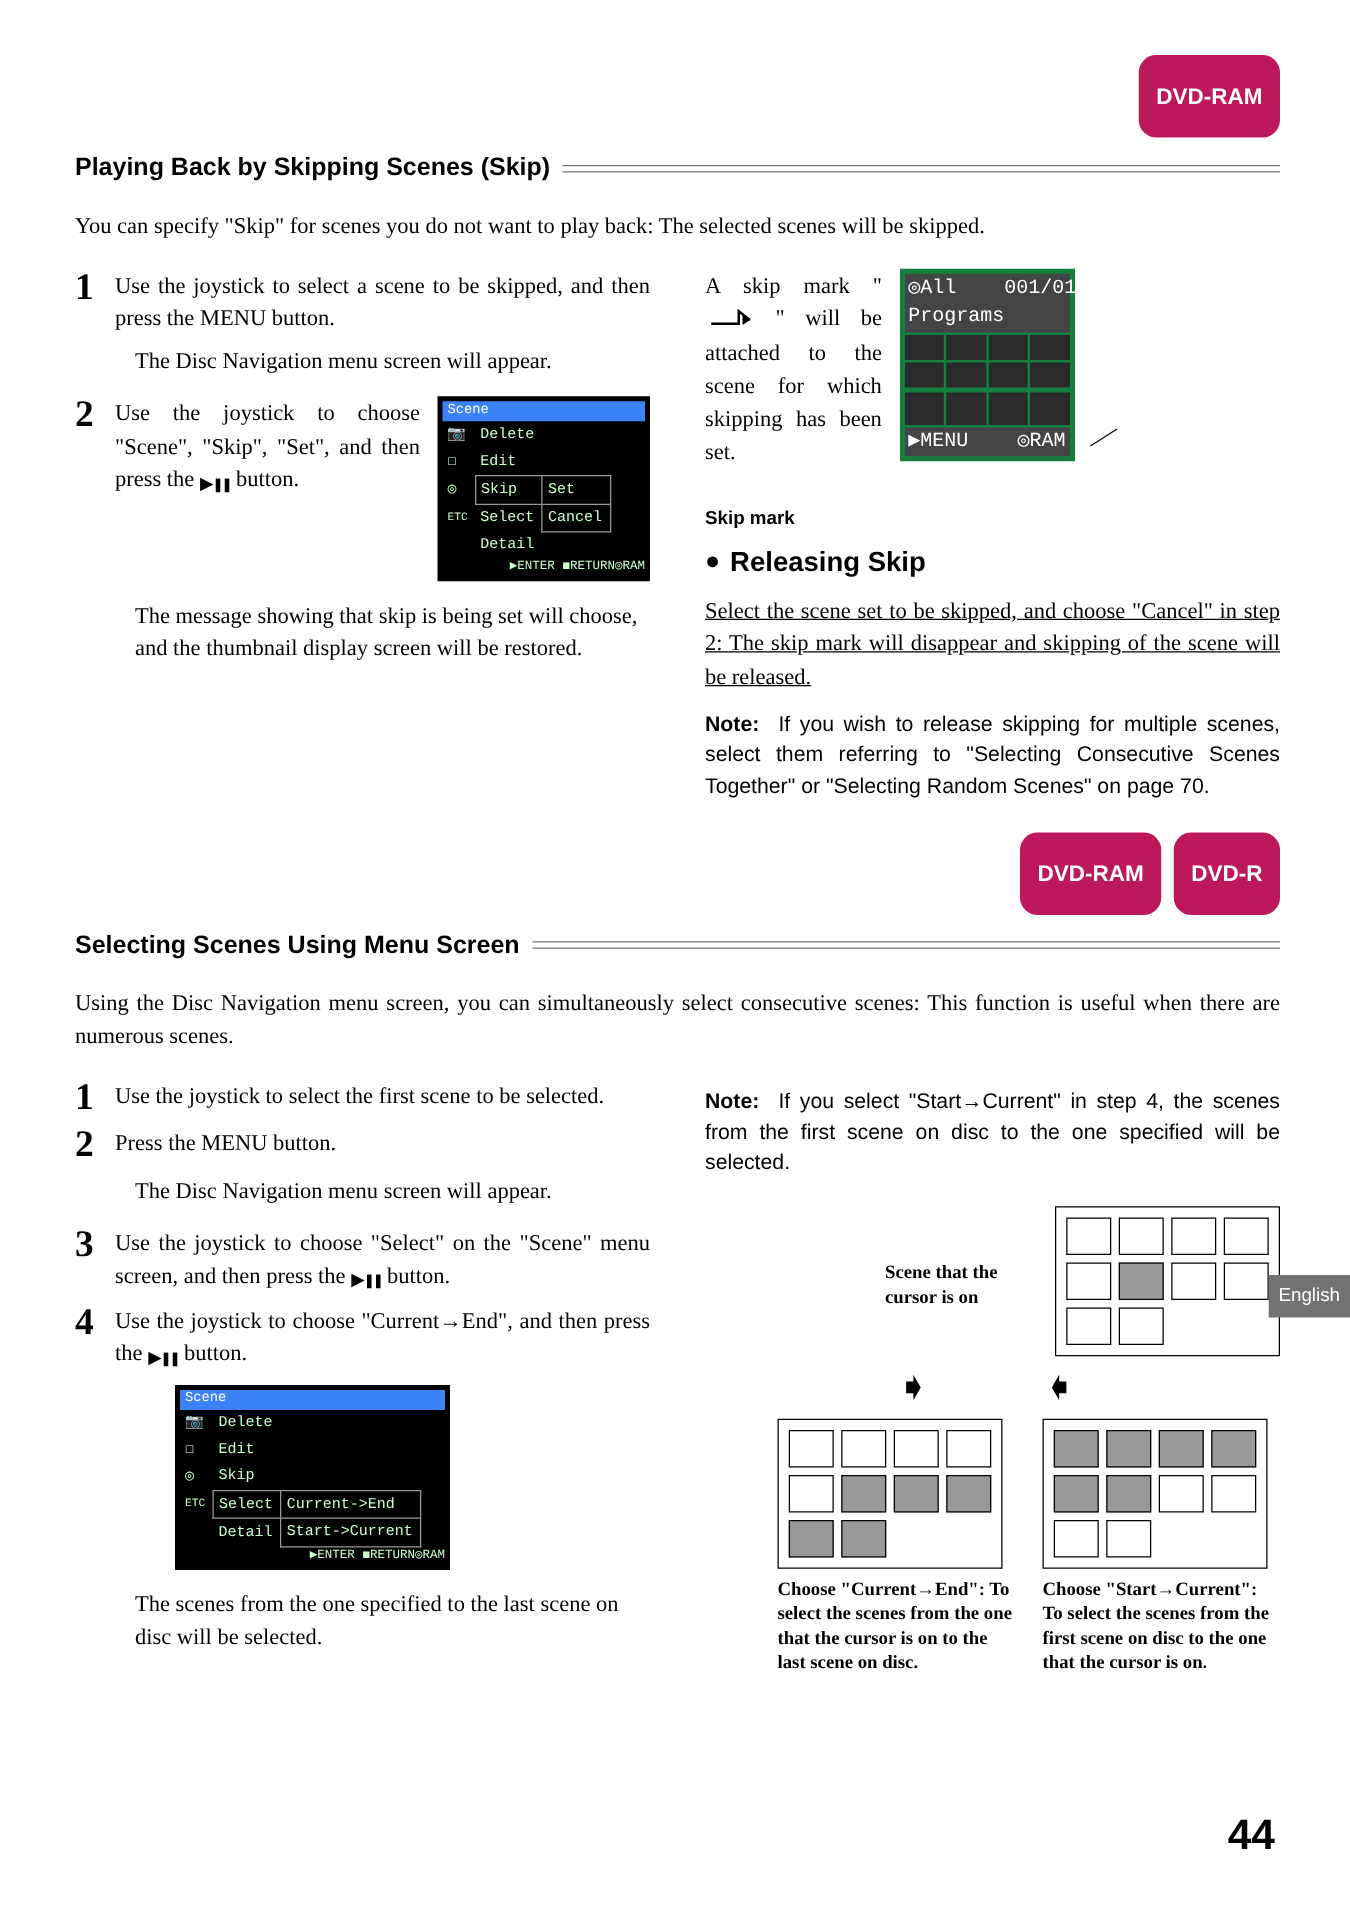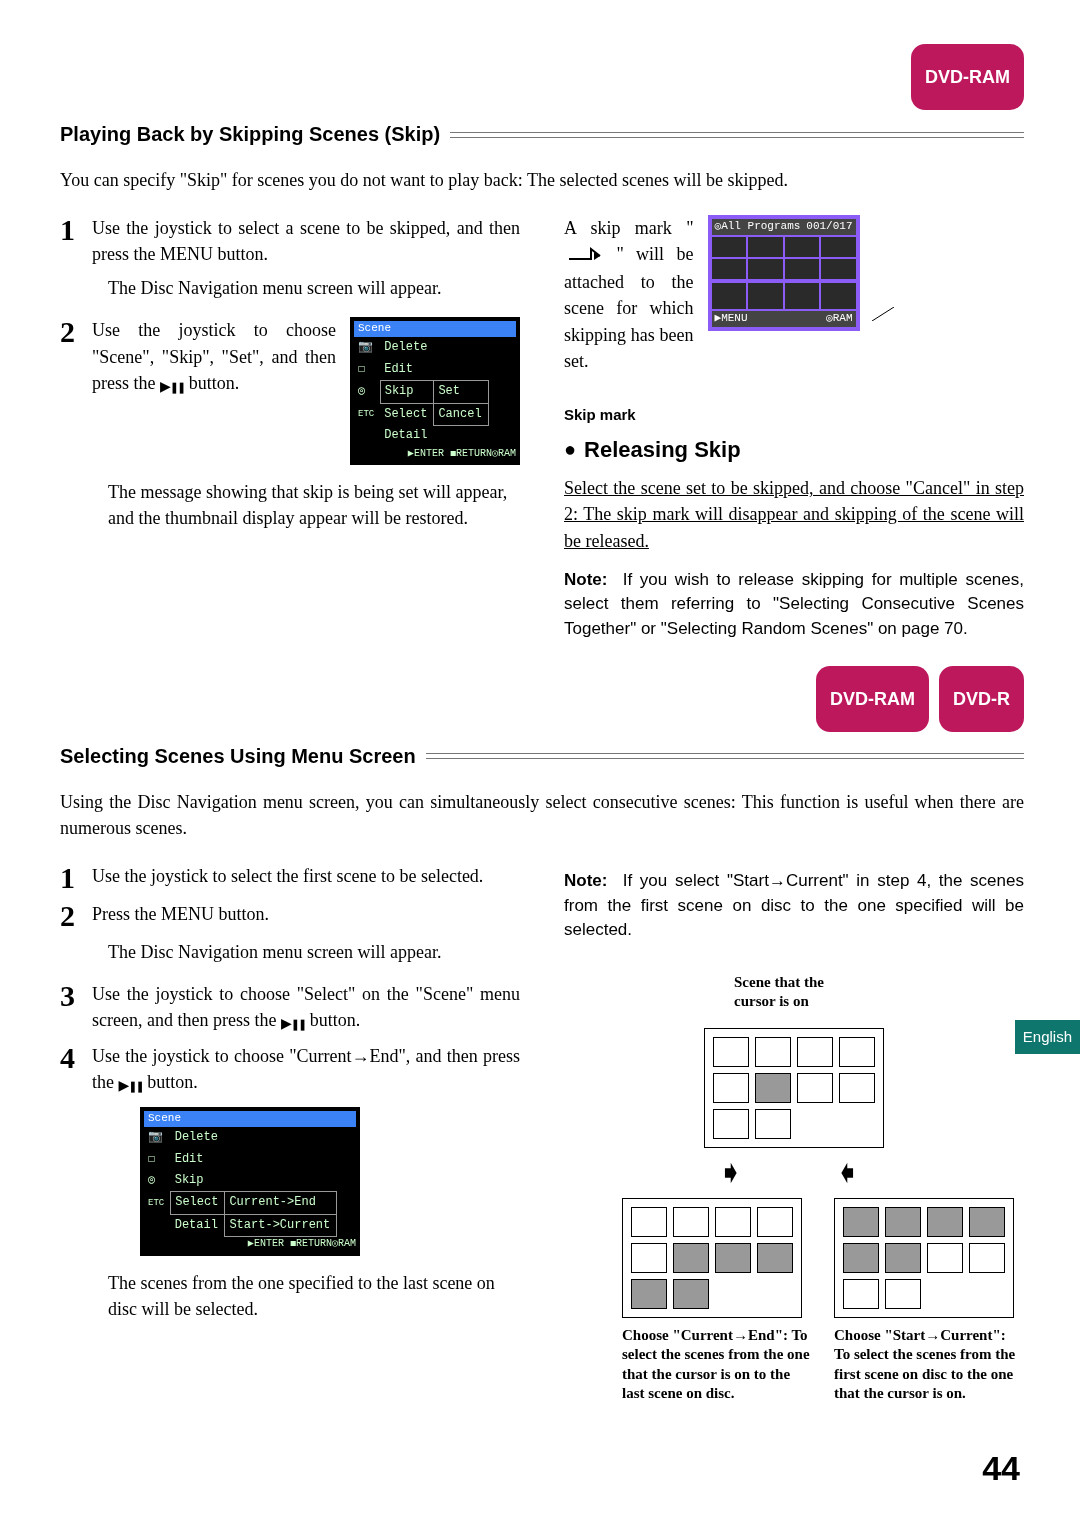--- a/index.html
+++ b/index.html
@@ -68,22 +68,22 @@
     font-size:12px; padding:4px; display:inline-block;
   }
   .lcd .lcd-head { background:#3b82f6; color:#fff; padding:0 4px; font-size:11px; }
   .lcd table { border-collapse:collapse; }
   .lcd td { padding:2px 6px 2px 4px; }
   .lcd td.cell-mid { border:1px solid #999; }
   .lcd .ftr { display:flex; justify-content:flex-end; font-size:10px; }
 
   
   .thumbs {
-    background:#8b5cf6; padding:4px; width:152px; display:inline-block;
-    font-family:"Courier New", monospace; font-size:11px; color:#cfc;
+    background:#15803d; padding:4px; width:140px; display:inline-block;
+    font-family:"Courier New", monospace; font-size:16px; color:#cfc;
   }
   .thumbs .thead { background:#444; color:#fff; display:flex; justify-content:space-between; padding:0 3px; }
   .thumbs .tgrid { display:grid; grid-template-columns:repeat(4,1fr); gap:2px; padding:2px 0; }
   .thumbs .tgrid div { height:20px; background:#2a2a2a; }
   .thumbs .tftr { background:#444; color:#fff; display:flex; justify-content:space-between; padding:0 3px; }
   .thumbs .row2a div { height:26px; }
 
   .skipmark-label { font-family: Arial, Helvetica, sans-serif; font-weight:bold; font-size:15px; }
 
   .skip-icon { display:inline-block; vertical-align:-2px; margin:0 3px; }
@@ -99,39 +99,39 @@
   }
   .grid3x4 div { border:1px solid #000; background:#fff; }
   .grid3x4 div.sel { background:#999; }
   .grid-box {
     border:1px solid #000; padding:8px; display:inline-block;
   }
   .arrow-down { font-size:32px; line-height:1; text-align:center; }
 
   .english-tab {
     position:absolute; right:0; top:1020px;
-    background:#0f766e; color:#fff; font-family:Arial; font-size:15px;
+    background:#737373; color:#fff; font-family:Arial; font-size:15px;
     padding:6px 8px;
   }
 
   .pagenum {
     position:absolute; right:60px; bottom:36px;
     font-family: Arial, Helvetica, sans-serif; font-weight:bold; font-size:34px;
   }
 
   .clear { clear:both; }
 
   .step2-row { display:flex; gap:14px; }
 
   .topright-flex { display:flex; gap:14px; align-items:flex-start; }
   .topright-flex .desc { flex:1; text-align:justify; }
 
   .diag-row { display:flex; gap:22px; justify-content:flex-end; margin-top:8px; }
 
-  .mid-diagram { display:flex; gap:16px; align-items:center; justify-content:flex-end; margin-top:16px;flex-direction:column; }
+  .mid-diagram { display:flex; gap:16px; align-items:center; justify-content:flex-end; margin-top:16px; }
 
   .arrow-pair { display:flex; gap:90px; justify-content:center; margin:0 0 10px 0; padding-right:10px; }
 
 </style>
 </head>
 <body>
 
 <div class="pill-row">
   <span class="pill">DVD-RAM</span>
 </div>
@@ -192,21 +192,21 @@
         </tbody>
           </table>
         <div class="ftr">
             <span>▶<span>ENTER</span> ◼<span>RETURN</span></span>
             <span>◎<span>RAM</span></span>
           </div>
       </div>
     </div>
     <div class="clear"></div>
 
-    <p class="indent" style="margin-top:14px;">The message showing that skip is being set will appear, and the thumbnail display appear will be restored.</p>
+    <p class="indent" style="margin-top:14px;">The message showing that skip is being set will choose, and the thumbnail display screen will be restored.</p>
   </div>
 
   <div class="col-r">
     <div class="topright-flex">
       <div class="desc">
         <span>A skip mark " </span>
         <span class="skip-icon">
           <svg width="34" height="16" viewBox="0 0 34 16">
             <polyline points="2,13 24,13 24,3 33,10" fill="none" stroke="#000" stroke-width="2"></polyline>
             <polygon points="33,10 27,6 27,14" fill="#000"></polygon>

